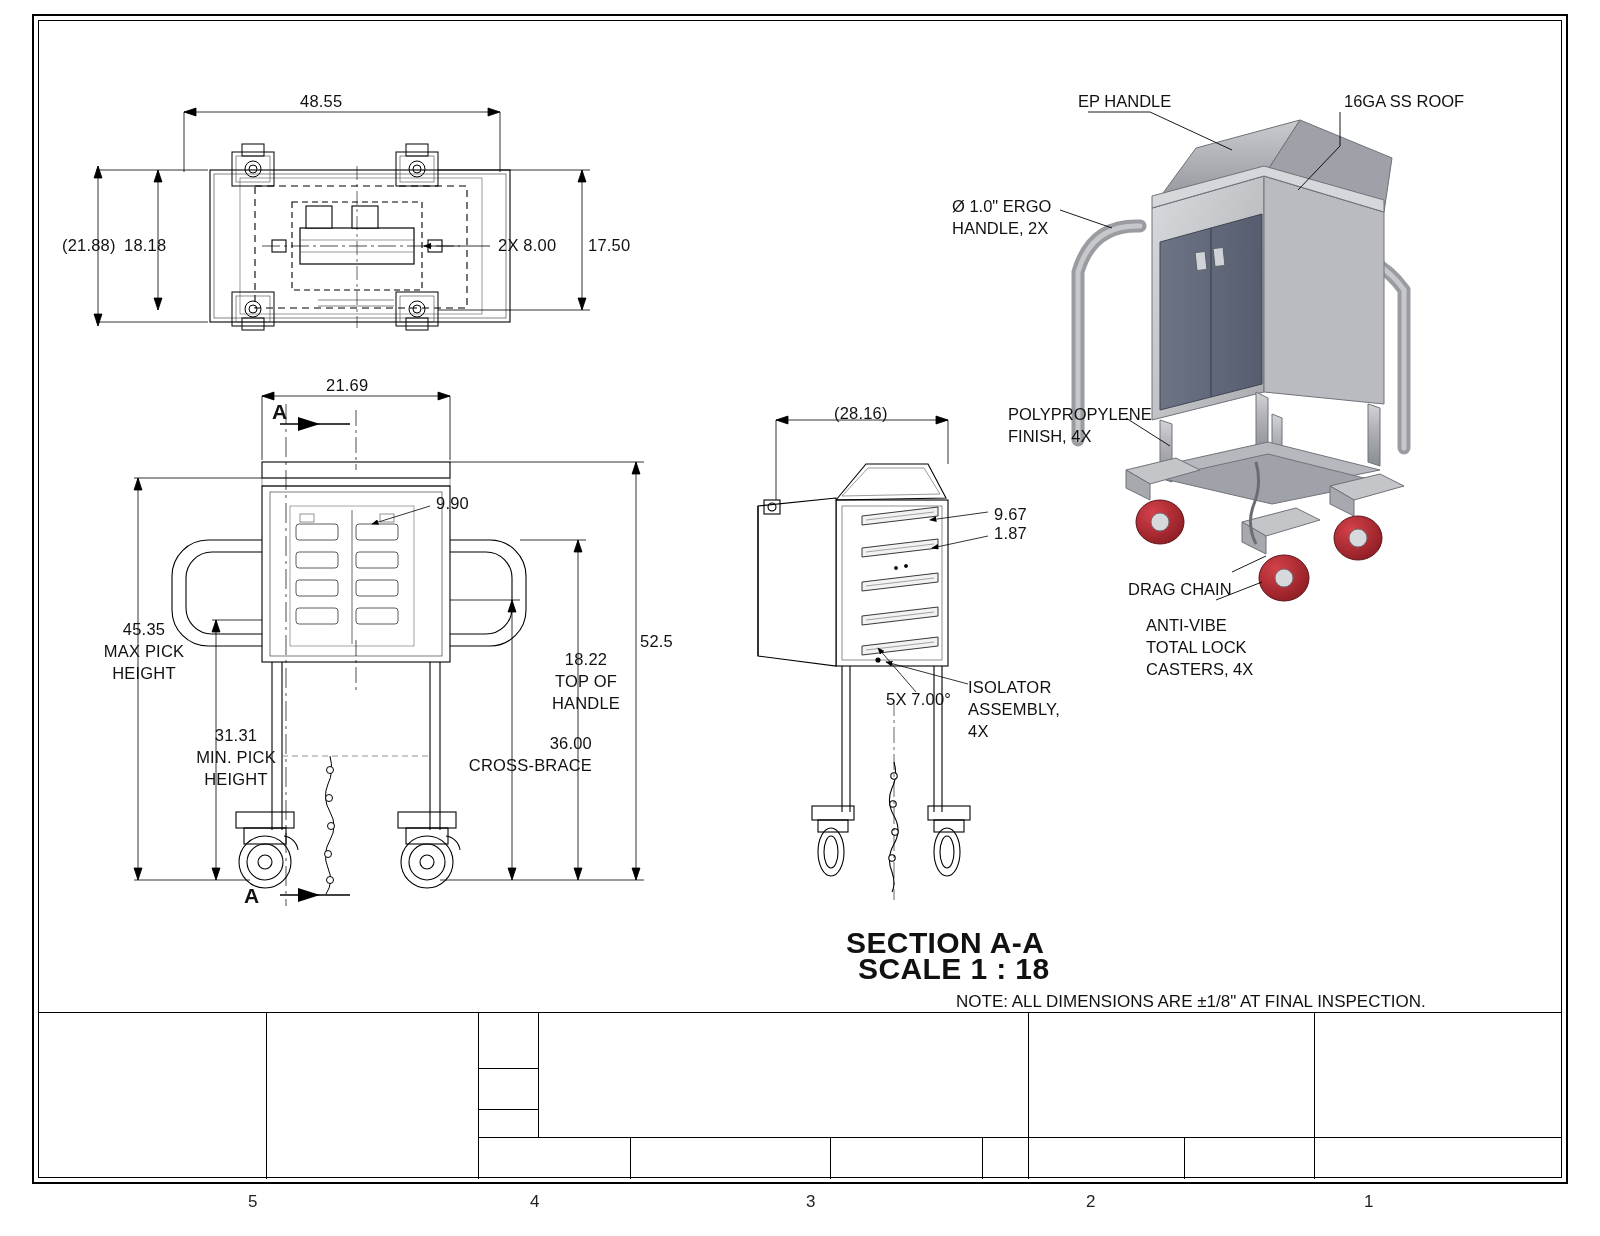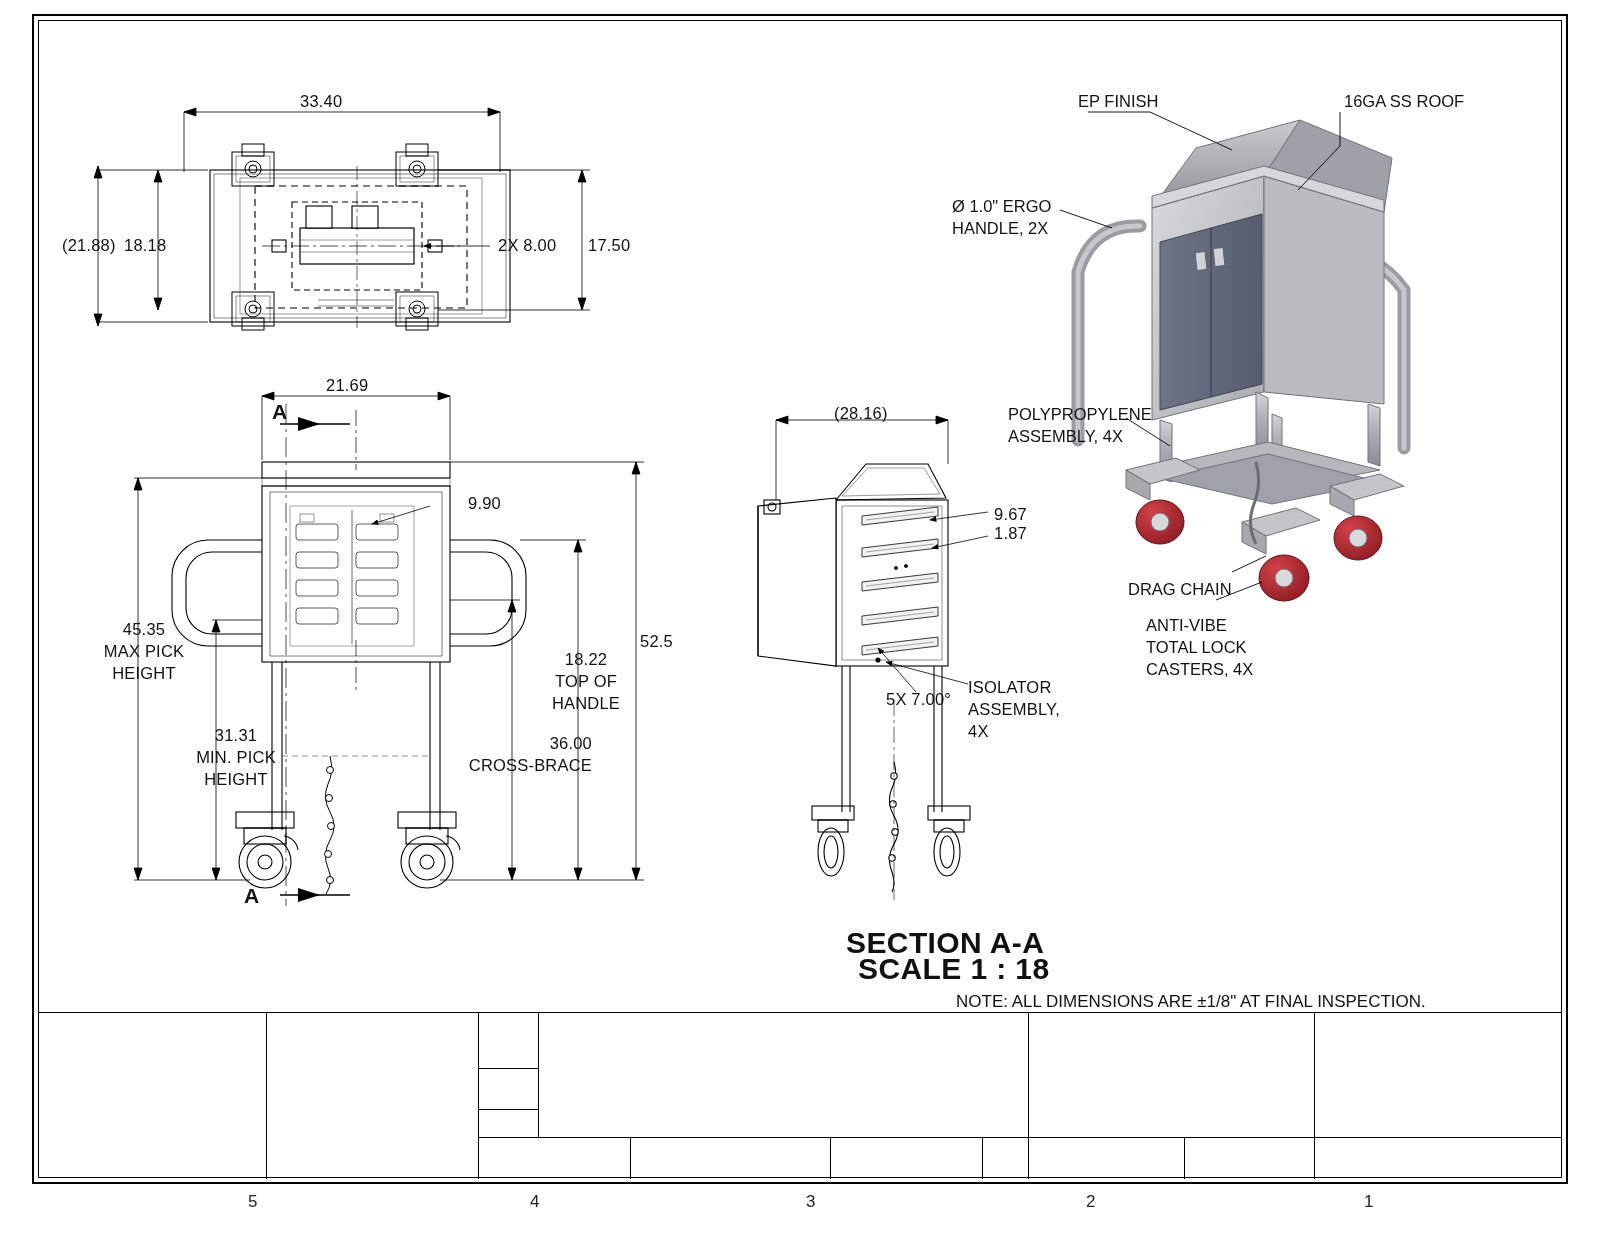--- a/index.html
+++ b/index.html
@@ -376,30 +376,30 @@
       <line x1="1088" y1="112" x2="1150" y2="112"></line>
       <line x1="1340" y1="146" x2="1298" y2="190"></line>
       <line x1="1340" y1="112" x2="1340" y2="146"></line>
       <line x1="1060" y1="210" x2="1112" y2="228"></line>
       <line x1="1126" y1="418" x2="1170" y2="446"></line>
       <line x1="1232" y1="572" x2="1266" y2="556"></line>
       <line x1="1216" y1="600" x2="1262" y2="582"></line>
     </g>
   </svg>
 
-  <div class="txt dim" style="left:300px;top:92px;">33.40</div>
+  <div class="txt dim" style="left:300px;top:92px;">48.55</div>
   <div class="txt dim" style="left:62px;top:236px;">(21.88)</div>
   <div class="txt dim" style="left:124px;top:236px;">18.18</div>
   <div class="txt dim" style="left:498px;top:236px;">2X 8.00</div>
   <div class="txt dim" style="left:588px;top:236px;">17.50</div>
 
   <div class="txt dim" style="left:326px;top:396px;transform:translateY(-20px);">21.69</div>
   <div class="txt dim bold" style="left:272px;top:400px;font-size:21px;">A</div>
   <div class="txt dim bold" style="left:244px;top:884px;font-size:21px;">A</div>
-  <div class="txt dim" style="left:436px;top:494px;margin-left:32px;">9.90</div>
+  <div class="txt dim" style="left:436px;top:494px;">9.90</div>
   <div class="txt dim" style="left:84px;top:618px;text-align:center;width:120px;line-height:22px;">45.35
 MAX PICK
 HEIGHT</div>
   <div class="txt dim" style="left:176px;top:724px;text-align:center;width:120px;line-height:22px;">31.31
 MIN. PICK
 HEIGHT</div>
   <div class="txt dim" style="left:452px;top:732px;text-align:right;width:140px;line-height:22px;">36.00
 CROSS-BRACE</div>
   <div class="txt dim" style="left:534px;top:648px;text-align:center;width:104px;line-height:22px;">18.22
 TOP OF
@@ -409,26 +409,26 @@
   <div class="txt dim" style="left:834px;top:404px;">(28.16)</div>
   <div class="txt dim" style="left:994px;top:498px;margin-top:7px;">9.67</div>
   <div class="txt dim" style="left:994px;top:524px;">1.87</div>
   <div class="txt dim" style="left:886px;top:690px;">5X 7.00°</div>
   <div class="txt dim" style="left:968px;top:676px;line-height:22px;">ISOLATOR
 ASSEMBLY,
 4X</div>
   <div class="txt secttl" style="left:846px;top:926px;">SECTION A-A</div>
   <div class="txt secttl" style="left:858px;top:952px;">SCALE 1 : 18</div>
 
-  <div class="txt lbl" style="left:1078px;top:100px;transform:translateY(-8px);">EP FINISH</div>
+  <div class="txt lbl" style="left:1078px;top:100px;transform:translateY(-8px);">EP HANDLE</div>
   <div class="txt lbl" style="left:1344px;top:100px;transform:translateY(-8px);">16GA SS ROOF</div>
   <div class="txt lbl" style="left:952px;top:195px;line-height:22px;">Ø 1.0" ERGO
 HANDLE, 2X</div>
   <div class="txt lbl" style="left:1008px;top:403px;line-height:22px;">POLYPROPYLENE
-ASSEMBLY, 4X</div>
+FINISH, 4X</div>
   <div class="txt lbl" style="left:1128px;top:580px;">DRAG CHAIN</div>
   <div class="txt lbl" style="left:1146px;top:614px;line-height:22px;">ANTI-VIBE
 TOTAL LOCK
 CASTERS, 4X</div>
 
   <div class="txt note" style="left:956px;top:992px;">NOTE: ALL DIMENSIONS ARE ±1/8" AT FINAL INSPECTION.</div>
 
   <div class="tb">
 
     <div class="vline" style="left:228px;top:0;height:166px;"></div>

